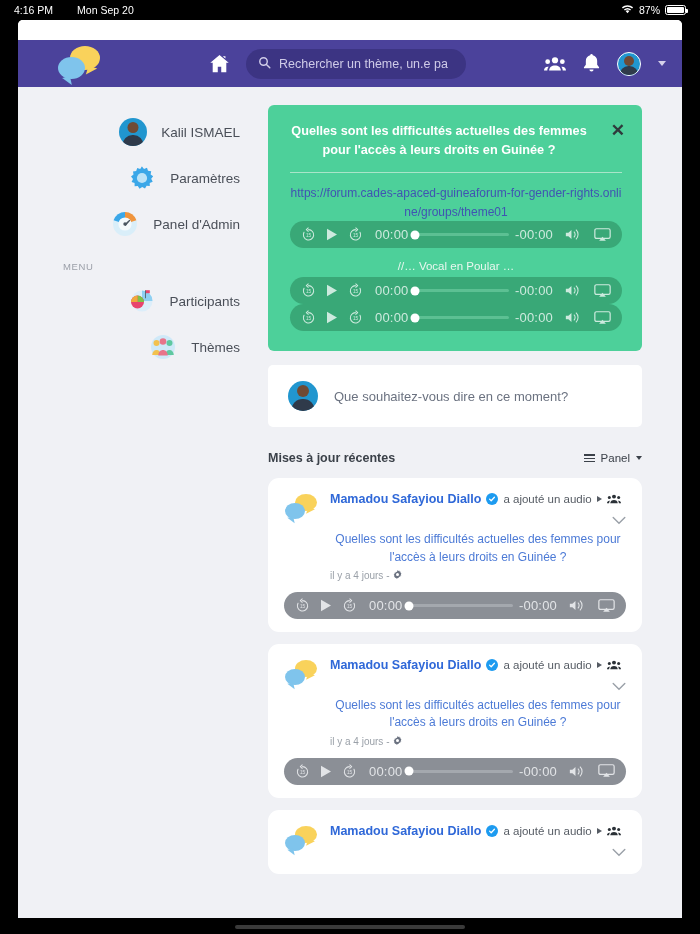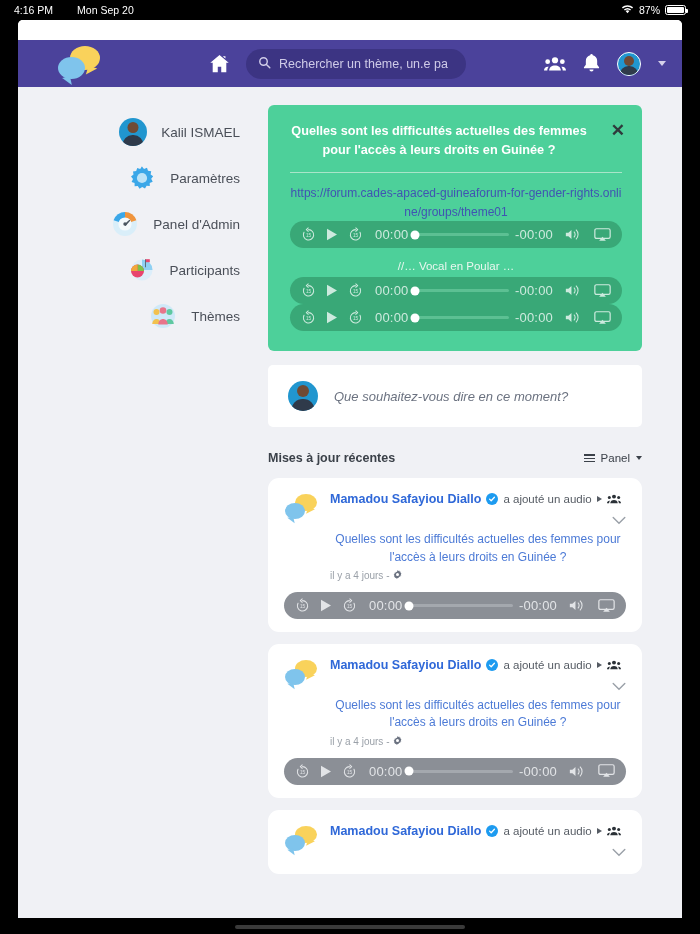--- a/index.html
+++ b/index.html
@@ -165,21 +165,21 @@
   .player.grey .track  { background: #a4a8ae; }
   .knob {
     position: absolute; left: 0; top: 50%; transform: translate(-50%,-50%);
     width: 9px; height: 9px; border-radius: 50%; background: #fff;
   }
 
   
   .composer {
     background: #fff; border-radius: 5px; margin-top: 14px;
     height: 62px; display: flex; align-items: center;
-    padding: 0 20px; gap: 16px; font-style: italic;
+    padding: 0 20px; gap: 16px;
   }
   .composer-av {
     width: 30px; height: 30px; border-radius: 50%;
     background: #2196cf; position: relative; overflow: hidden; flex-shrink: 0;
   }
   .composer-av .head { position: absolute; left: 50%; top: 4px; transform: translateX(-50%);
     width: 12px; height: 12px; border-radius: 50%; background: #6f4a34; }
   .composer-av .body { position: absolute; left: 50%; bottom: -1px; transform: translateX(-50%);
     width: 23px; height: 13px; border-radius: 11px 11px 0 0; background: #2f3a4a; }
   .composer-ph { color: #6b7280; font-size: 13px; }
@@ -341,20 +341,21 @@
                 <path d="M13 1a12 12 0 0 1 11.4 8.2l-11.4 3.8Z" fill="#f0943c"></path>
                 <path d="M1.6 9.2A12 12 0 0 1 13 1v12Z" fill="#3ba7e8"></path>
                 <circle cx="13" cy="13" r="6.6" fill="#f4f9fc"></circle>
                 <path d="M17.4 8.8 12.2 13.6l1.4 1.3 4.8-5.3Z" fill="#4a5560"></path>
                 <circle cx="13" cy="13" r="1.7" fill="#4a5560"></circle>
               </svg>
           </span>
           <span class="side-label">Panel d'Admin</span>
         </div>
 
+        <div class="menu-head">MENU</div>
 
         <div class="side-item">
           <span class="side-ico">
             <svg width="26" height="26" viewBox="0 0 26 26">
                 <circle cx="14" cy="13" r="10.5" fill="#dceefa"></circle>
                 <path d="M14 2.5a10.5 10.5 0 0 1 10.5 10.5H14Z" fill="#8fd0f2"></path>
                 <circle cx="9.5" cy="14" r="6.5" fill="#e8456e"></circle>
                 <path d="M9.5 7.5a6.5 6.5 0 0 1 6.5 6.5H9.5Z" fill="#7cc24a"></path>
                 <path d="M9.5 7.5v6.5H3a6.5 6.5 0 0 1 6.5-6.5Z" fill="#f0a93c"></path>
                 <path d="M17.6 2.2h4.2v3h-4.2Z" fill="#e8456e"></path>

